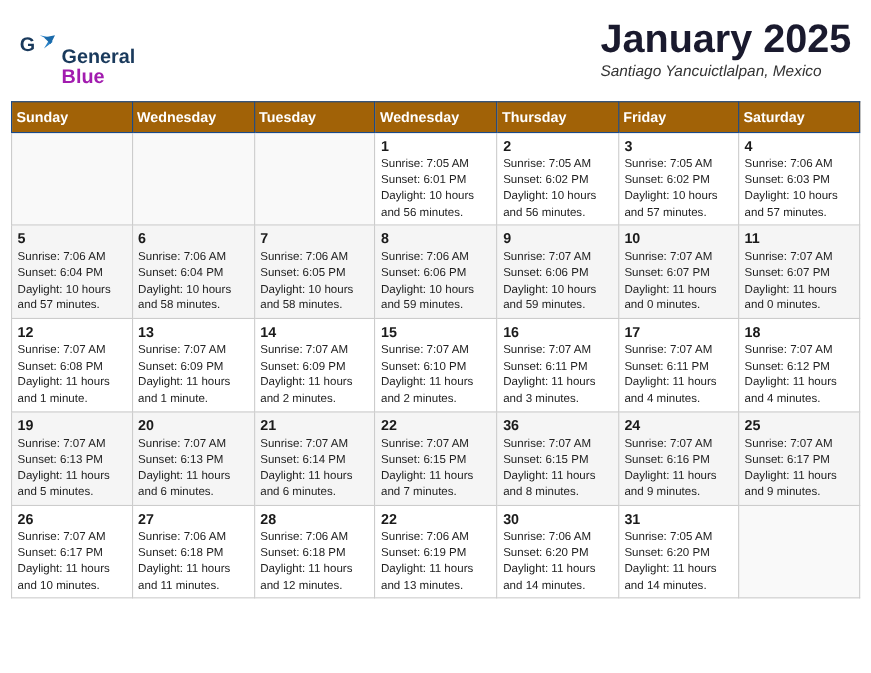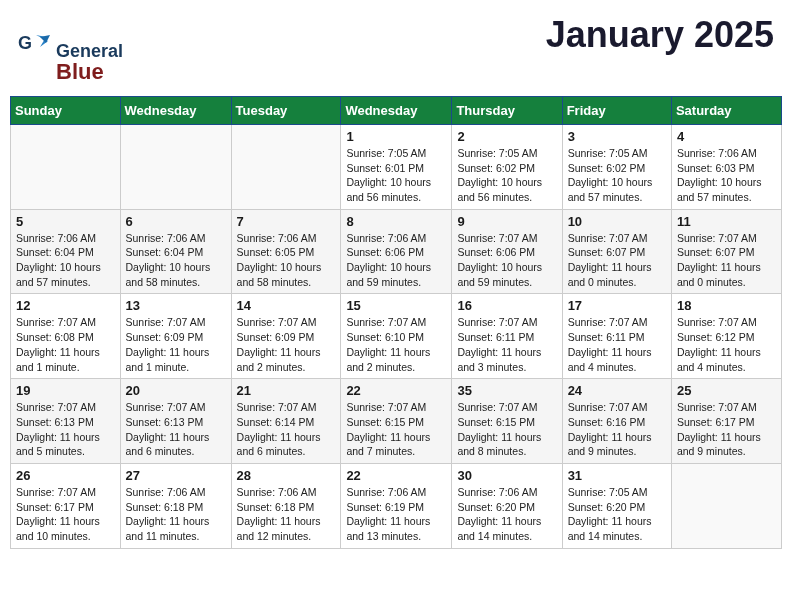--- a/index.html
+++ b/index.html
@@ -39,21 +39,21 @@
       font-size: 14px;
       color: #333;
       font-style: italic;
     }
     .calendar {
       width: 100%;
       border-collapse: collapse;
       border: 1px solid #ccc;
     }
     .calendar th {
-      background: #15803d;
+      background: #a16207;
       color: #fff;
       font-size: 13px;
       font-weight: bold;
       padding: 6px 4px;
       text-align: left;
       border: 1px solid #1a4a8a;
     }
     .calendar td {
       border: 1px solid #ccc;
       vertical-align: top;
@@ -97,26 +97,27 @@
     <div class="logo-row">
       <div style="position:relative; display:inline-block; margin-right:4px;">
         <svg width="32" height="28" viewBox="0 0 32 28">
           <text x="0" y="16" font-size="18" font-weight="bold" fill="#1a3a5c">G</text>
           <polygon points="18,2 30,8 22,14 28,4" fill="#2a82c7"></polygon>
           <polygon points="22,4 32,2 28,10" fill="#1a6aaa"></polygon>
         </svg>
       </div>
       <div>
         <div style="font-size:18px; font-weight:bold; color:#1a3a5c; line-height:1.1;margin-top:28px;">General</div>
-        <div style="font-size:22px; font-weight:bold; color:#7f1d1d; line-height:1.1; margin-top:-2px;">Blue</div>
+        <div style="font-size:18px; font-weight:bold; color:#a21caf; line-height:1.1; margin-top:-2px;">Blue</div>
       </div>
     </div>
   </div>
   <div class="title-block">
     <div class="month-title">January 2025</div>
+    <div class="location">Santiago Yancuictlalpan, Mexico</div>
   </div>
 </div>
 
 <table class="calendar">
   <thead>
     <tr>
       <th>Sunday</th>
       <th>Wednesday</th>
       <th>Tuesday</th>
       <th>Wednesday</th>
@@ -218,21 +219,21 @@
         </td>
         <td>
           <span class="day-num">21</span>
           <div class="day-info">Sunrise: 7:07 AM<br>Sunset: 6:14 PM<br>Daylight: 11 hours<br>and 6 minutes.</div>
         </td>
         <td>
           <span class="day-num">22</span>
           <div class="day-info">Sunrise: 7:07 AM<br>Sunset: 6:15 PM<br>Daylight: 11 hours<br>and 7 minutes.</div>
         </td>
         <td>
-          <span class="day-num">35</span>
+          <span class="day-num">36</span>
           <div class="day-info">Sunrise: 7:07 AM<br>Sunset: 6:15 PM<br>Daylight: 11 hours<br>and 8 minutes.</div>
         </td>
         <td>
           <span class="day-num">24</span>
           <div class="day-info">Sunrise: 7:07 AM<br>Sunset: 6:16 PM<br>Daylight: 11 hours<br>and 9 minutes.</div>
         </td>
         <td>
           <span class="day-num">25</span>
           <div class="day-info">Sunrise: 7:07 AM<br>Sunset: 6:17 PM<br>Daylight: 11 hours<br>and 9 minutes.</div>
         </td>

